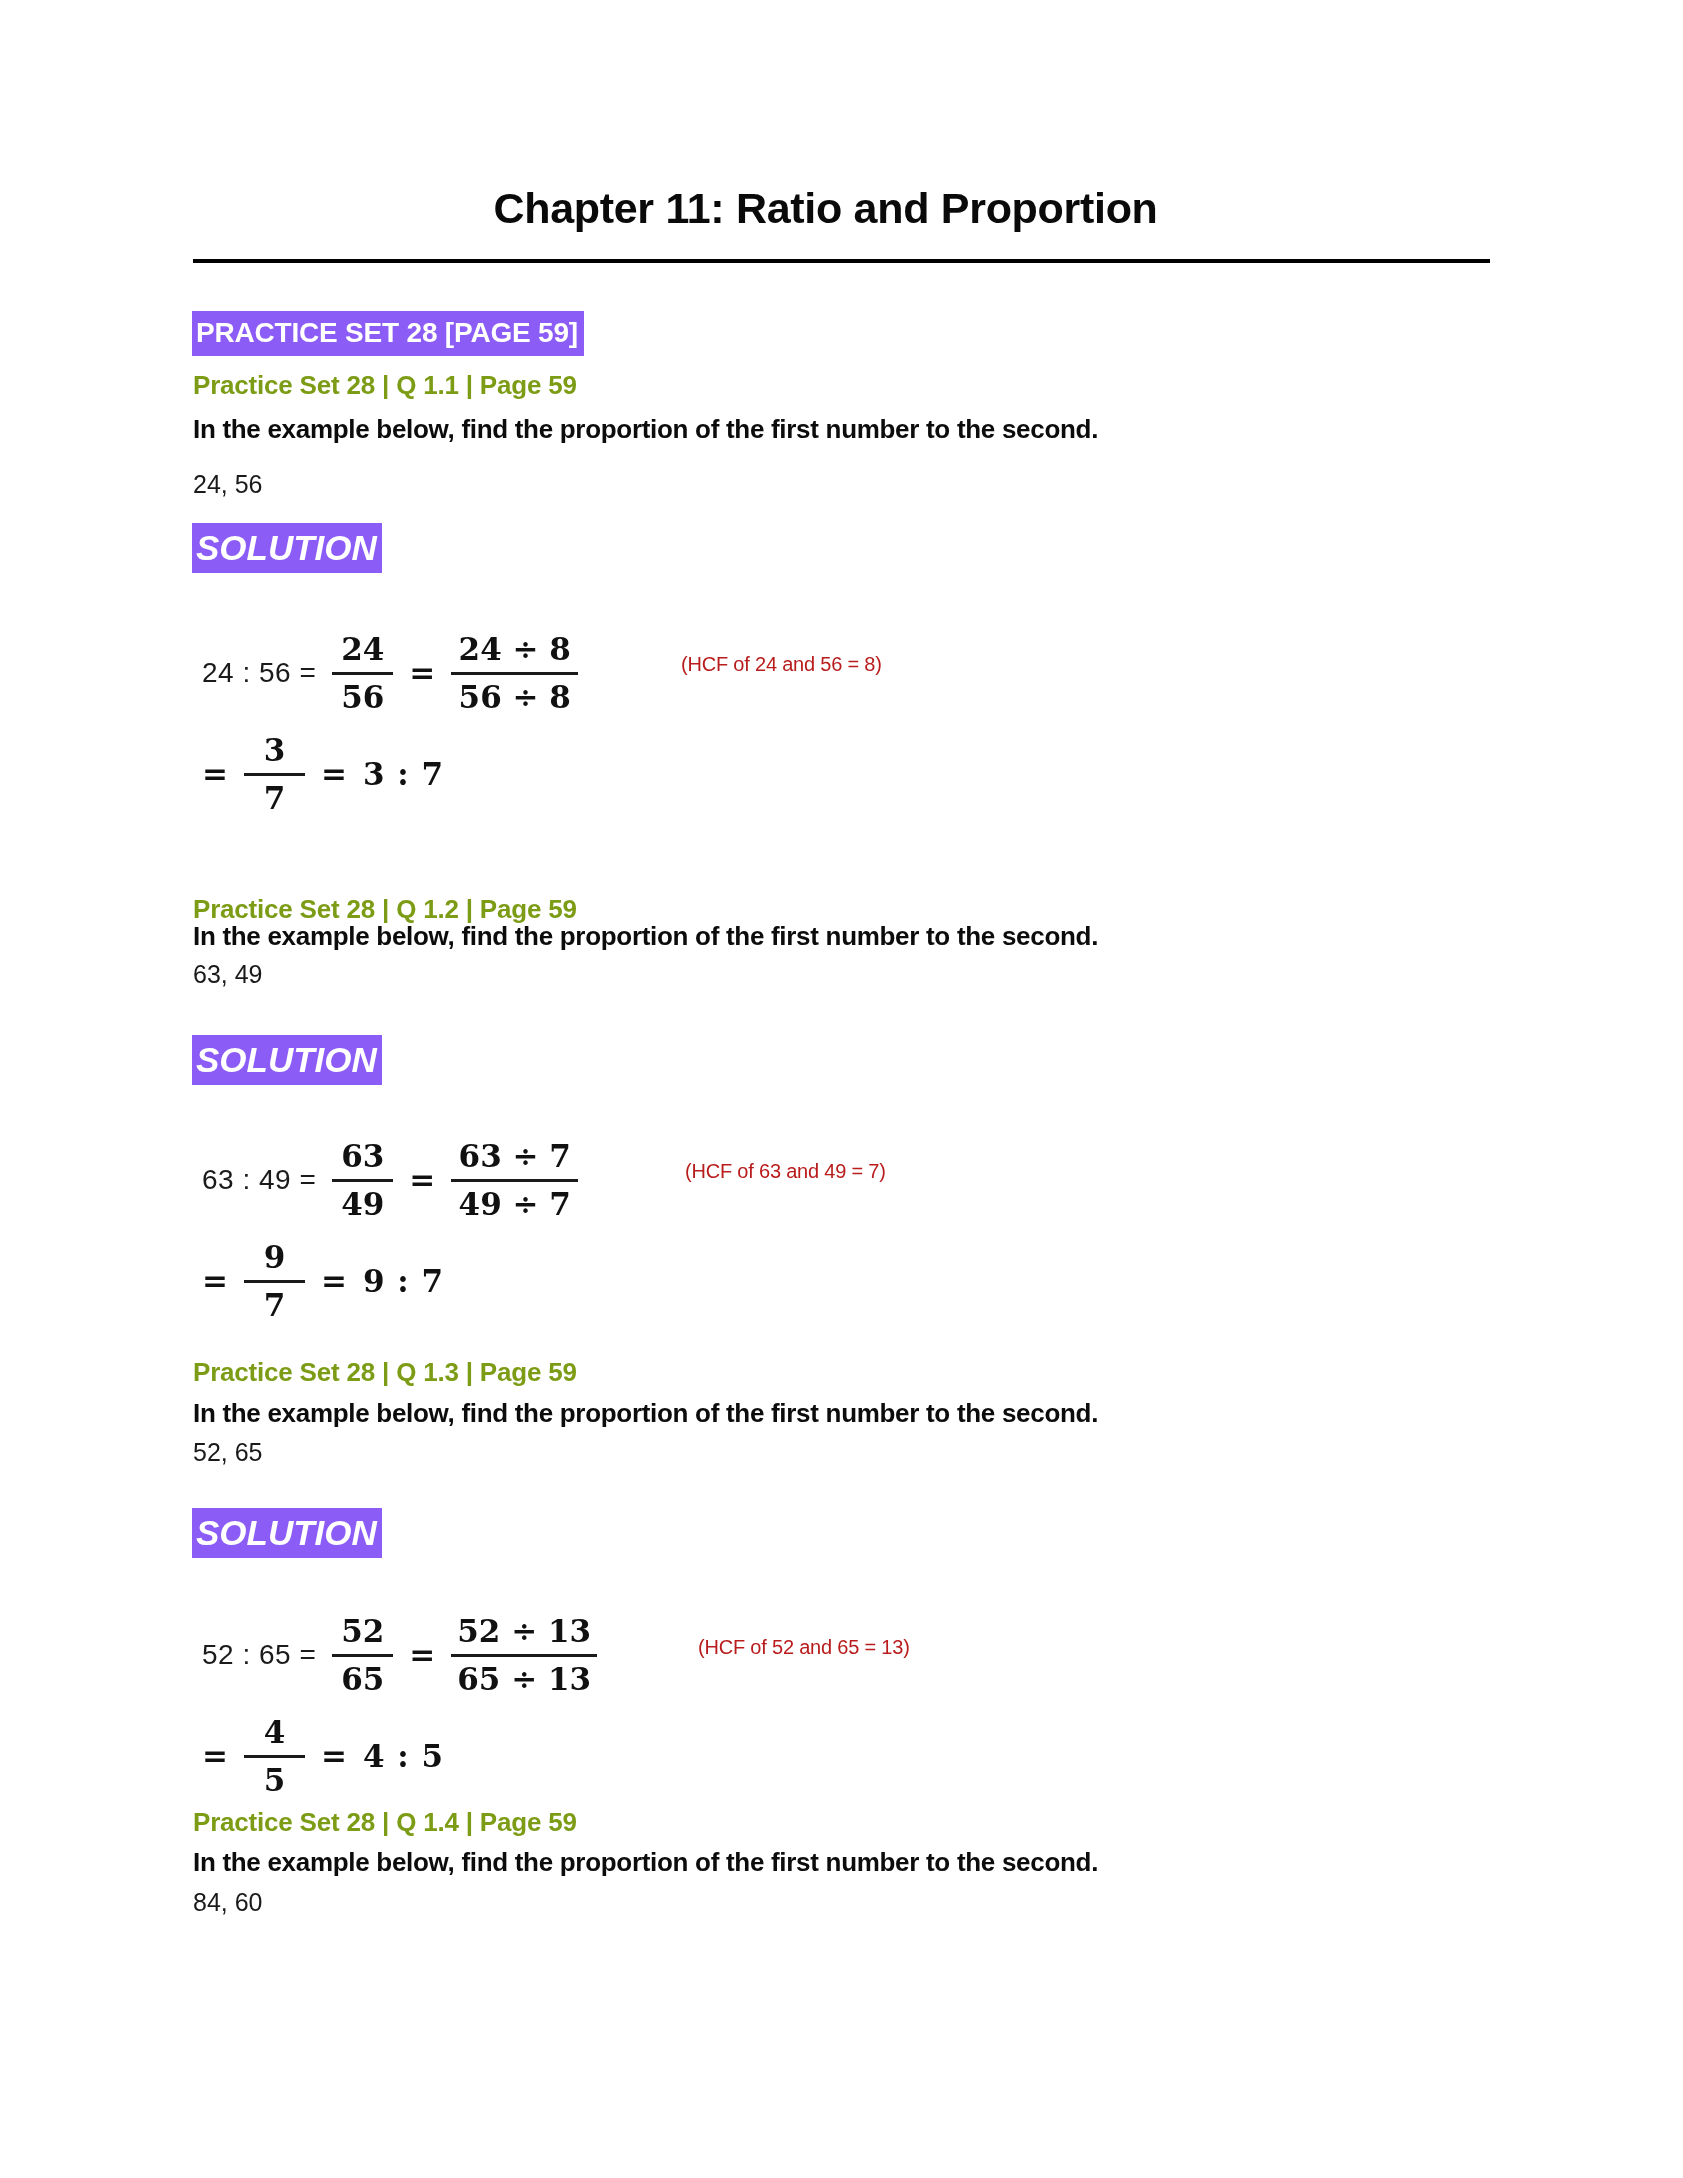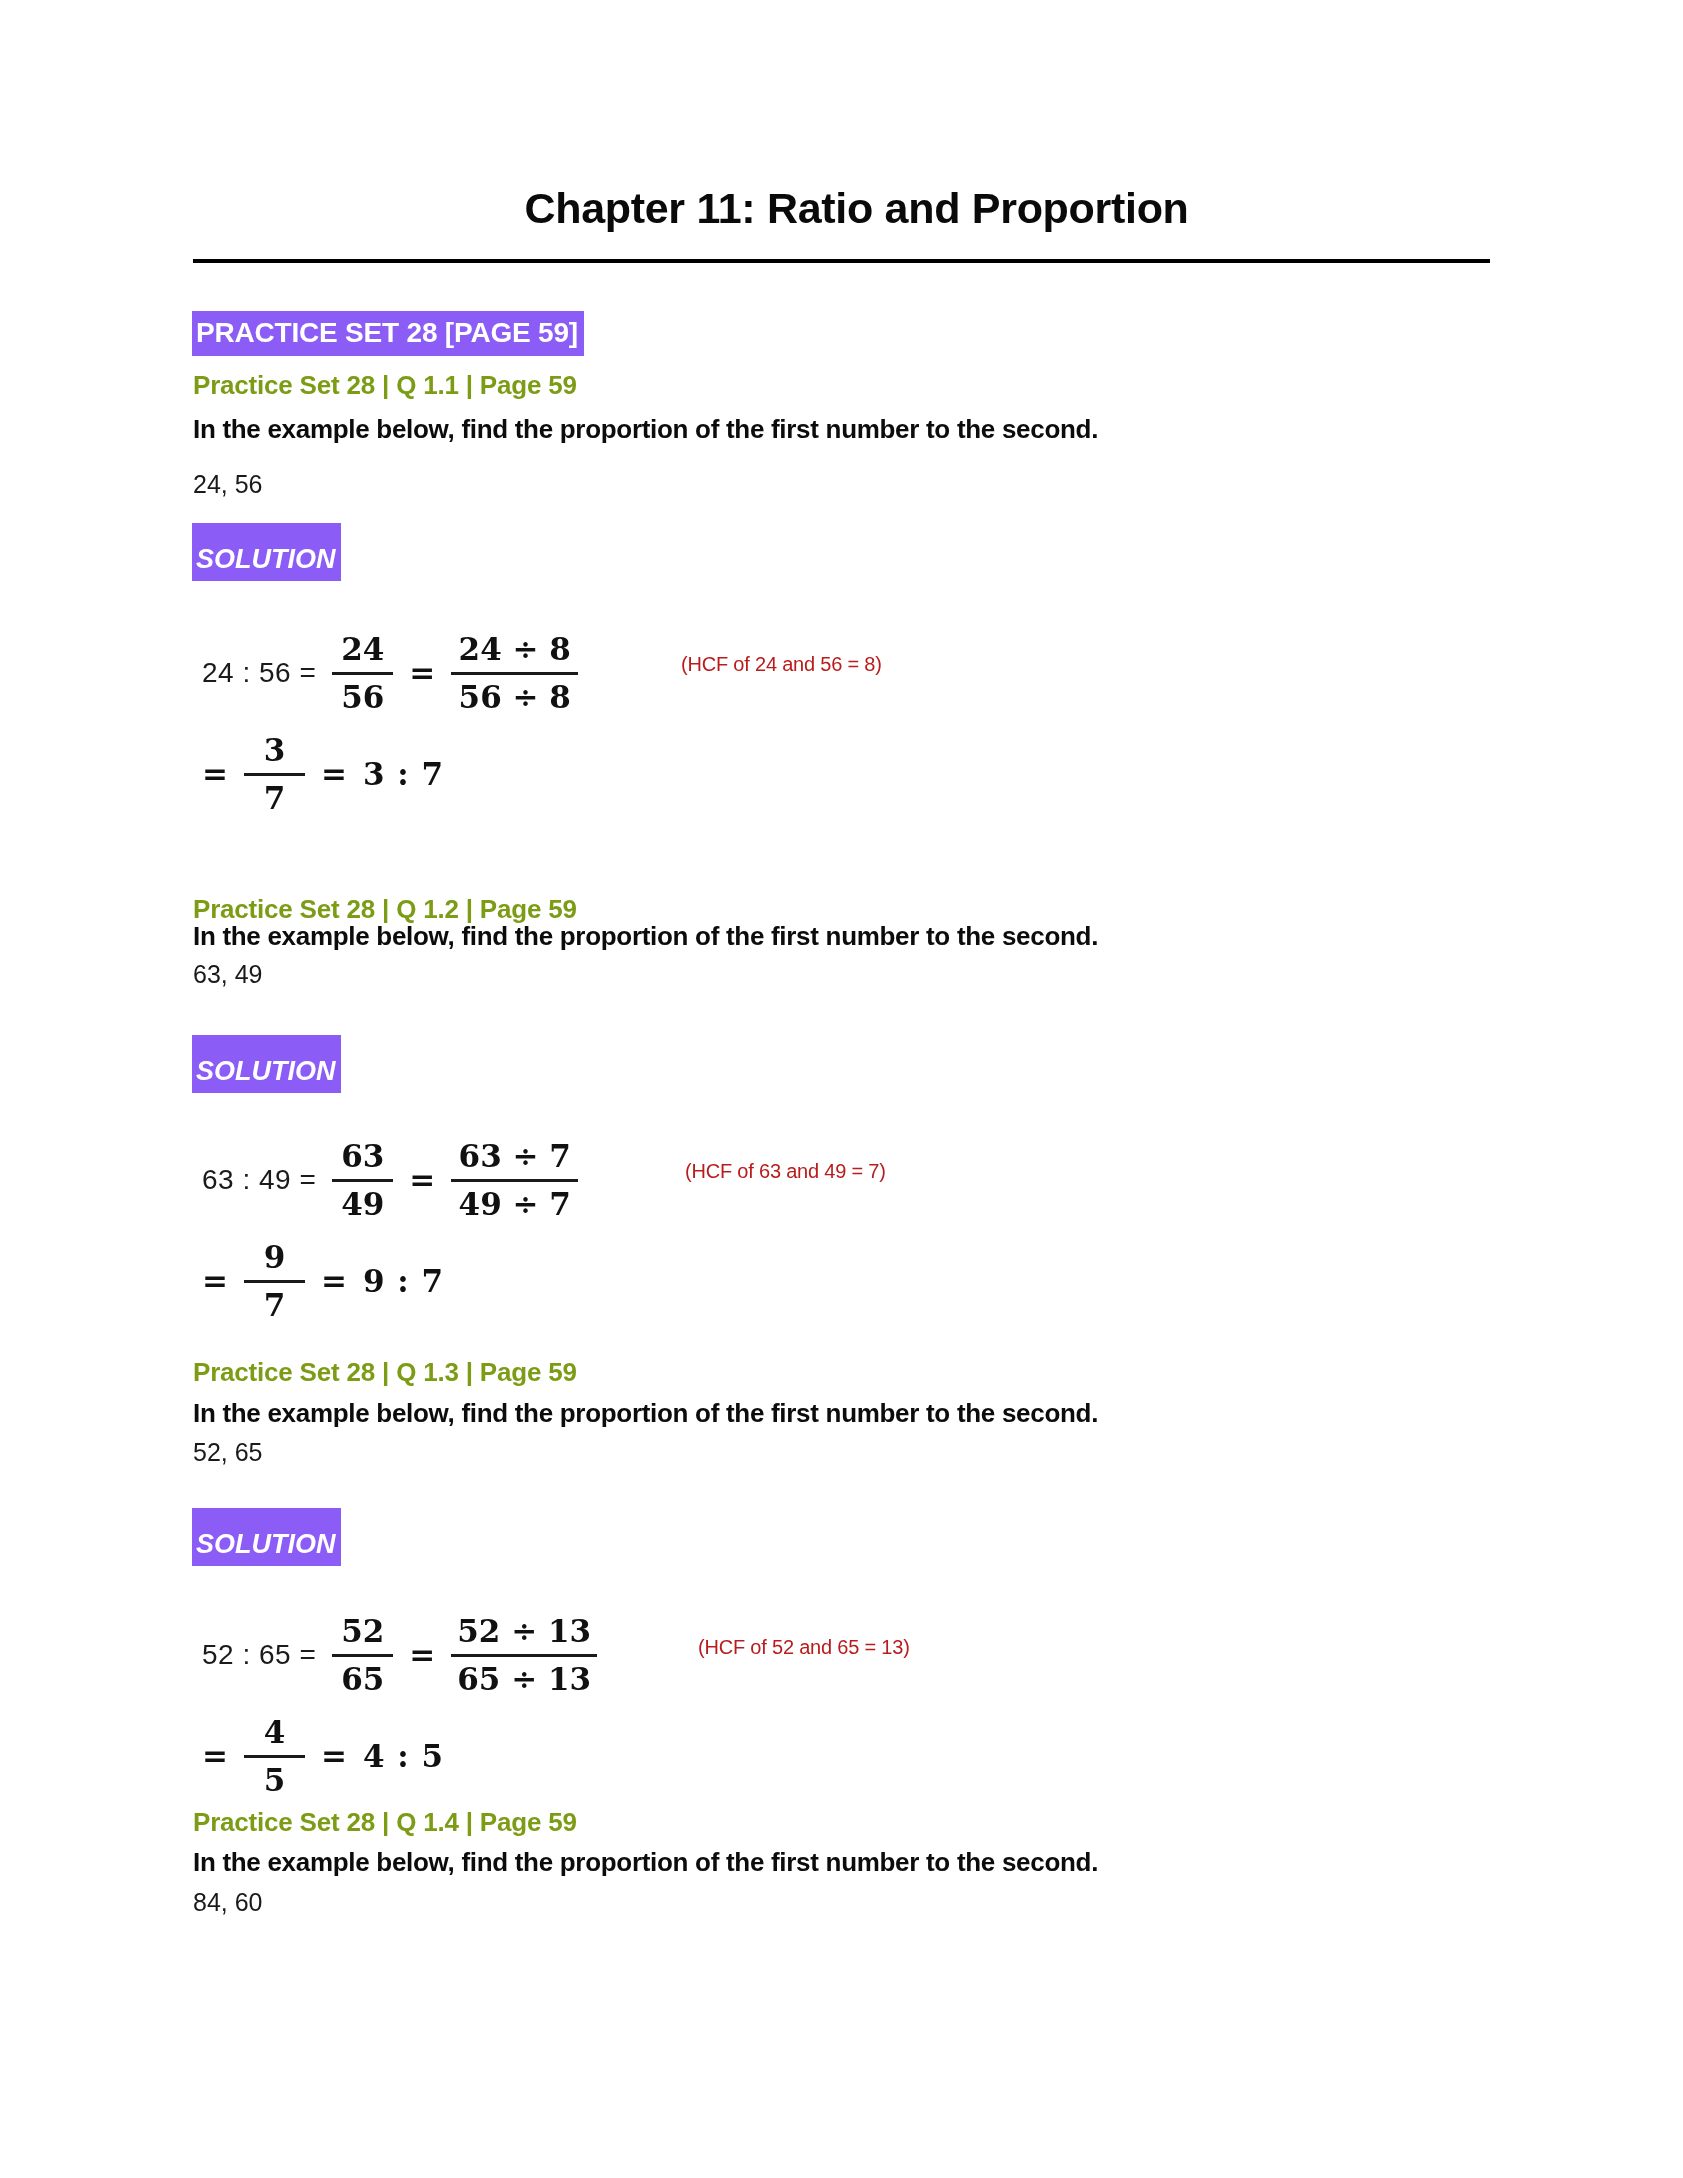--- a/index.html
+++ b/index.html
@@ -20,21 +20,21 @@
     position: absolute;
     left: 0; top: 0;
     width: 1683px;
     height: 2178px;
     background: #fff;
   }
 
   
   .chapter-title {
     position: absolute;
-    left: 208px;
+    left: 177px;
     top: 184px;
     width: 1297px;
     text-align: center;
     font-size: 43px;
     font-weight: bold;
     letter-spacing: -0.3px;
     color: #0a0a0a;
     font-family: "Liberation Sans", sans-serif;
   }
   .title-rule {
@@ -56,24 +56,24 @@
     white-space: nowrap;
   }
   .practice-badge {
     left: 192px;
     top: 311px;
     font-size: 28px;
     padding: 8px 6px 9px 4px;
     letter-spacing: -0.2px;
   }
   .solution-badge {
-    font-size: 27px;
+    font-size: 35px;
     font-style: italic;
     font-weight: bold;
-    padding: 23px 5px 8px 4px;
+    padding: 7px 5px 8px 4px;
     letter-spacing: 0px;
   }
 
   
   .q-head {
     position: absolute;
     left: 193px;
     font-size: 26px;
     font-weight: bold;
     color: #7d9c16;

